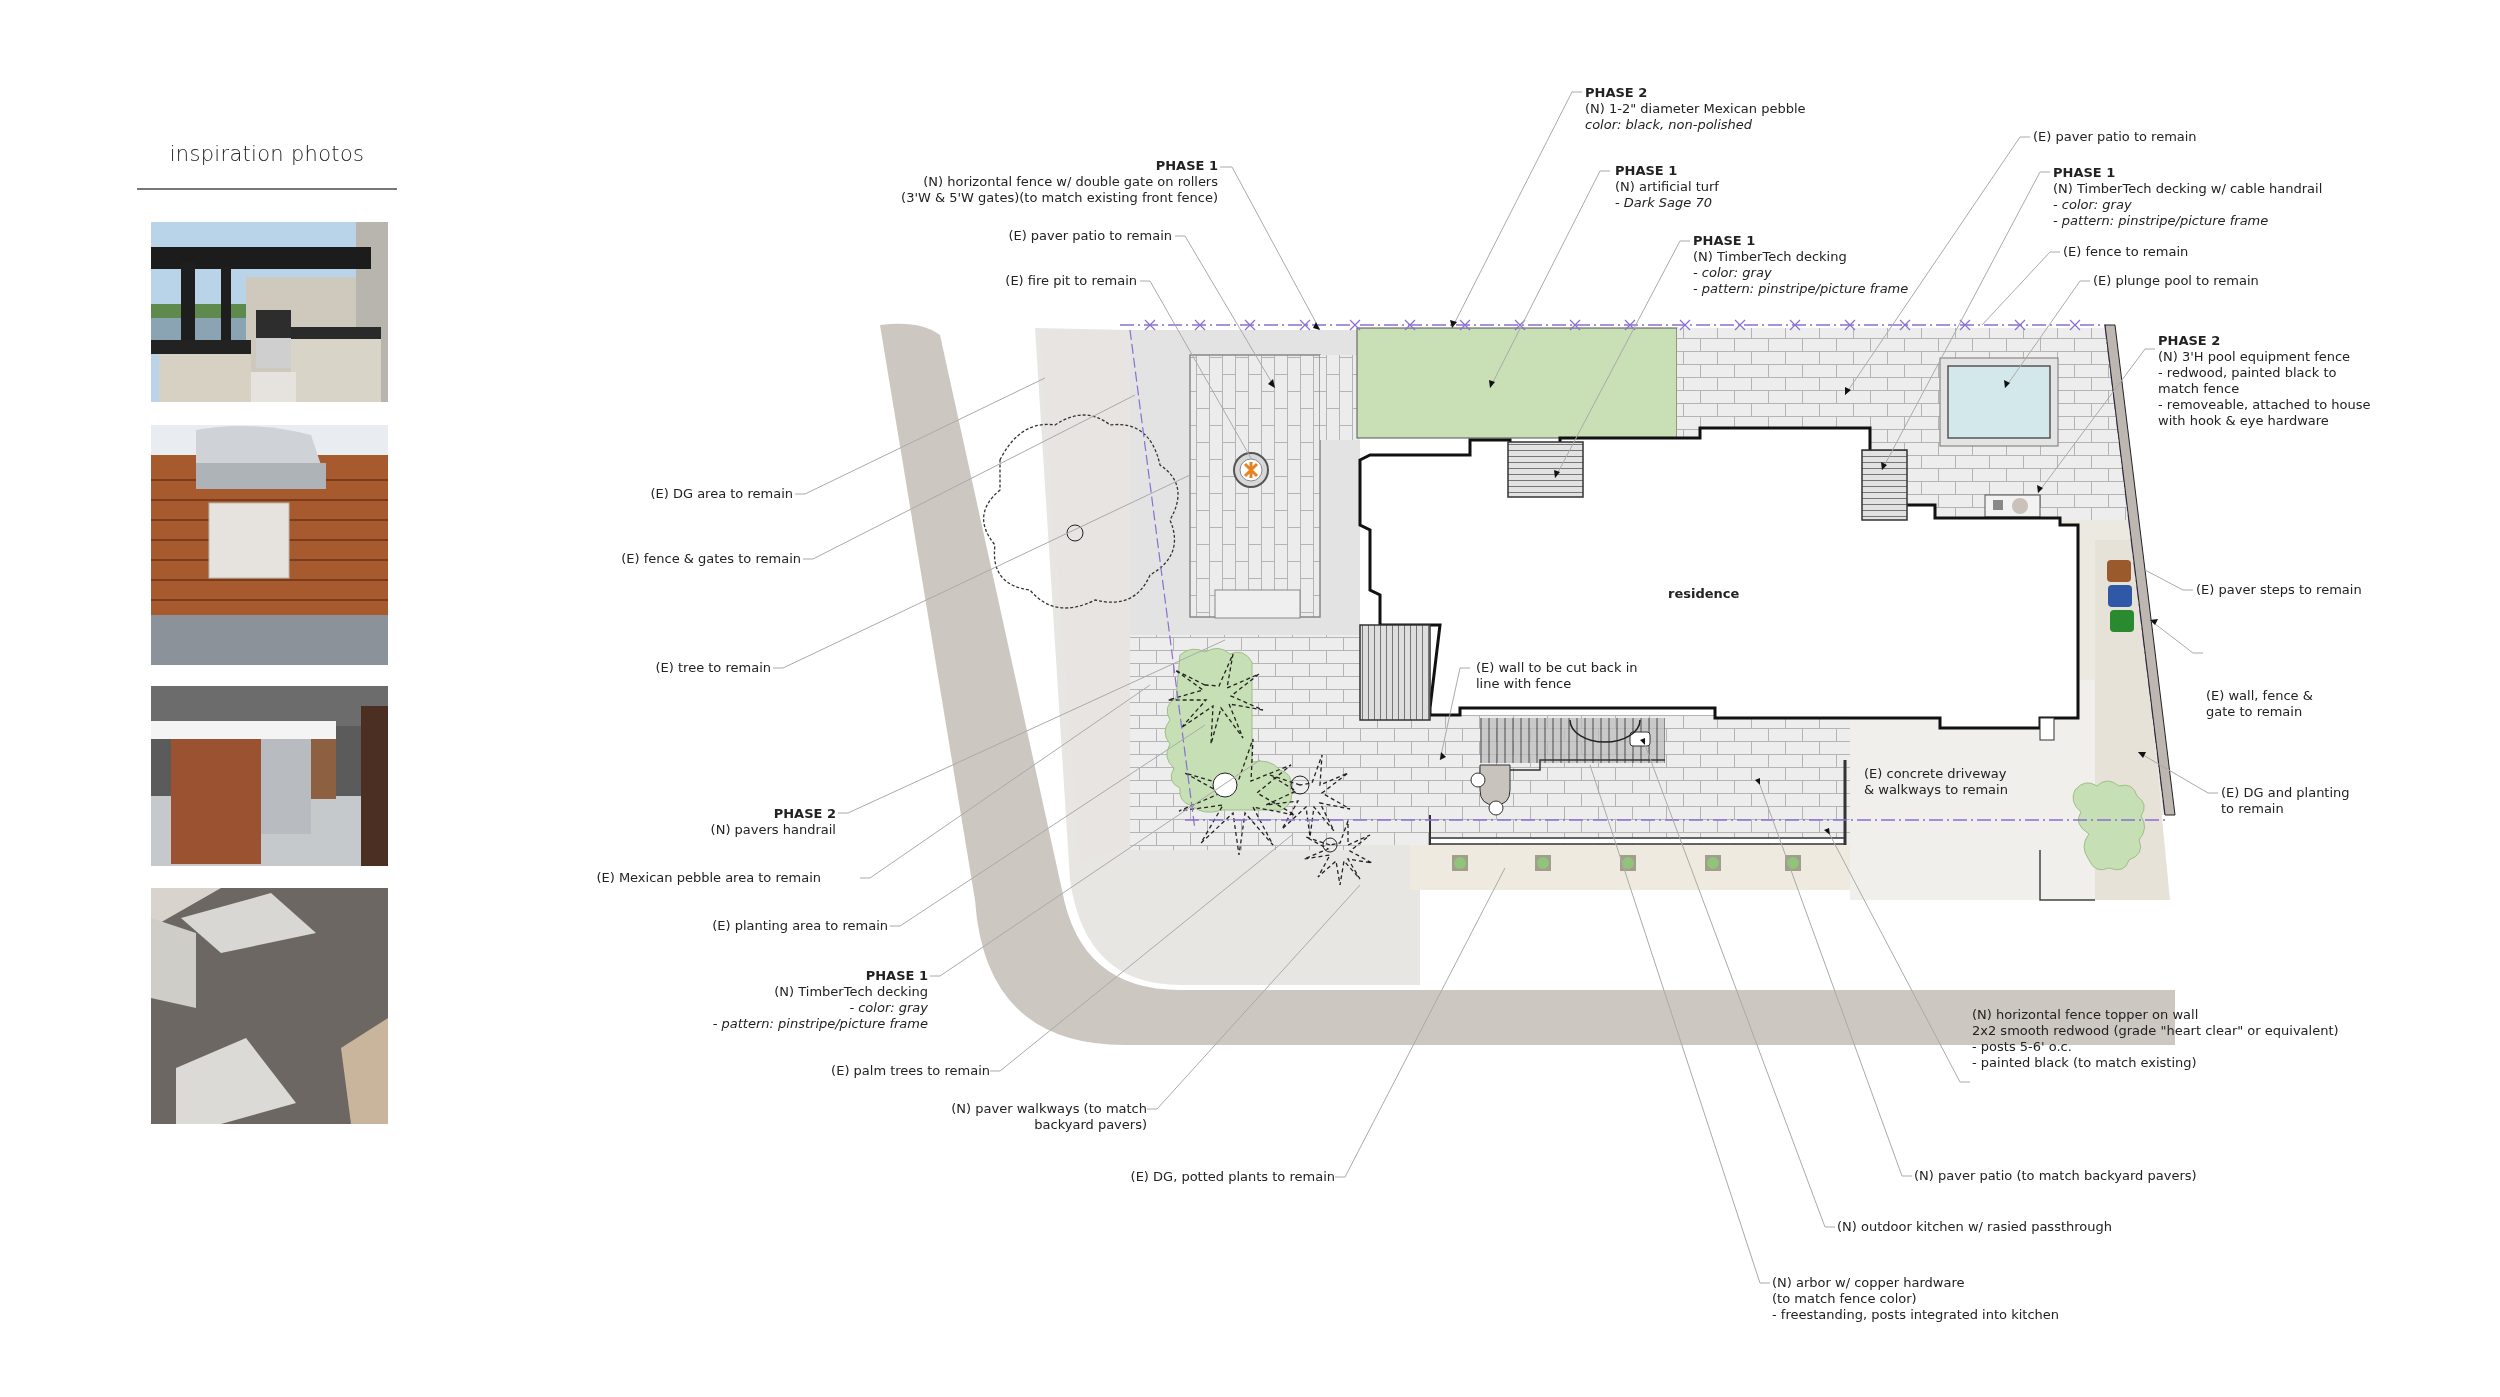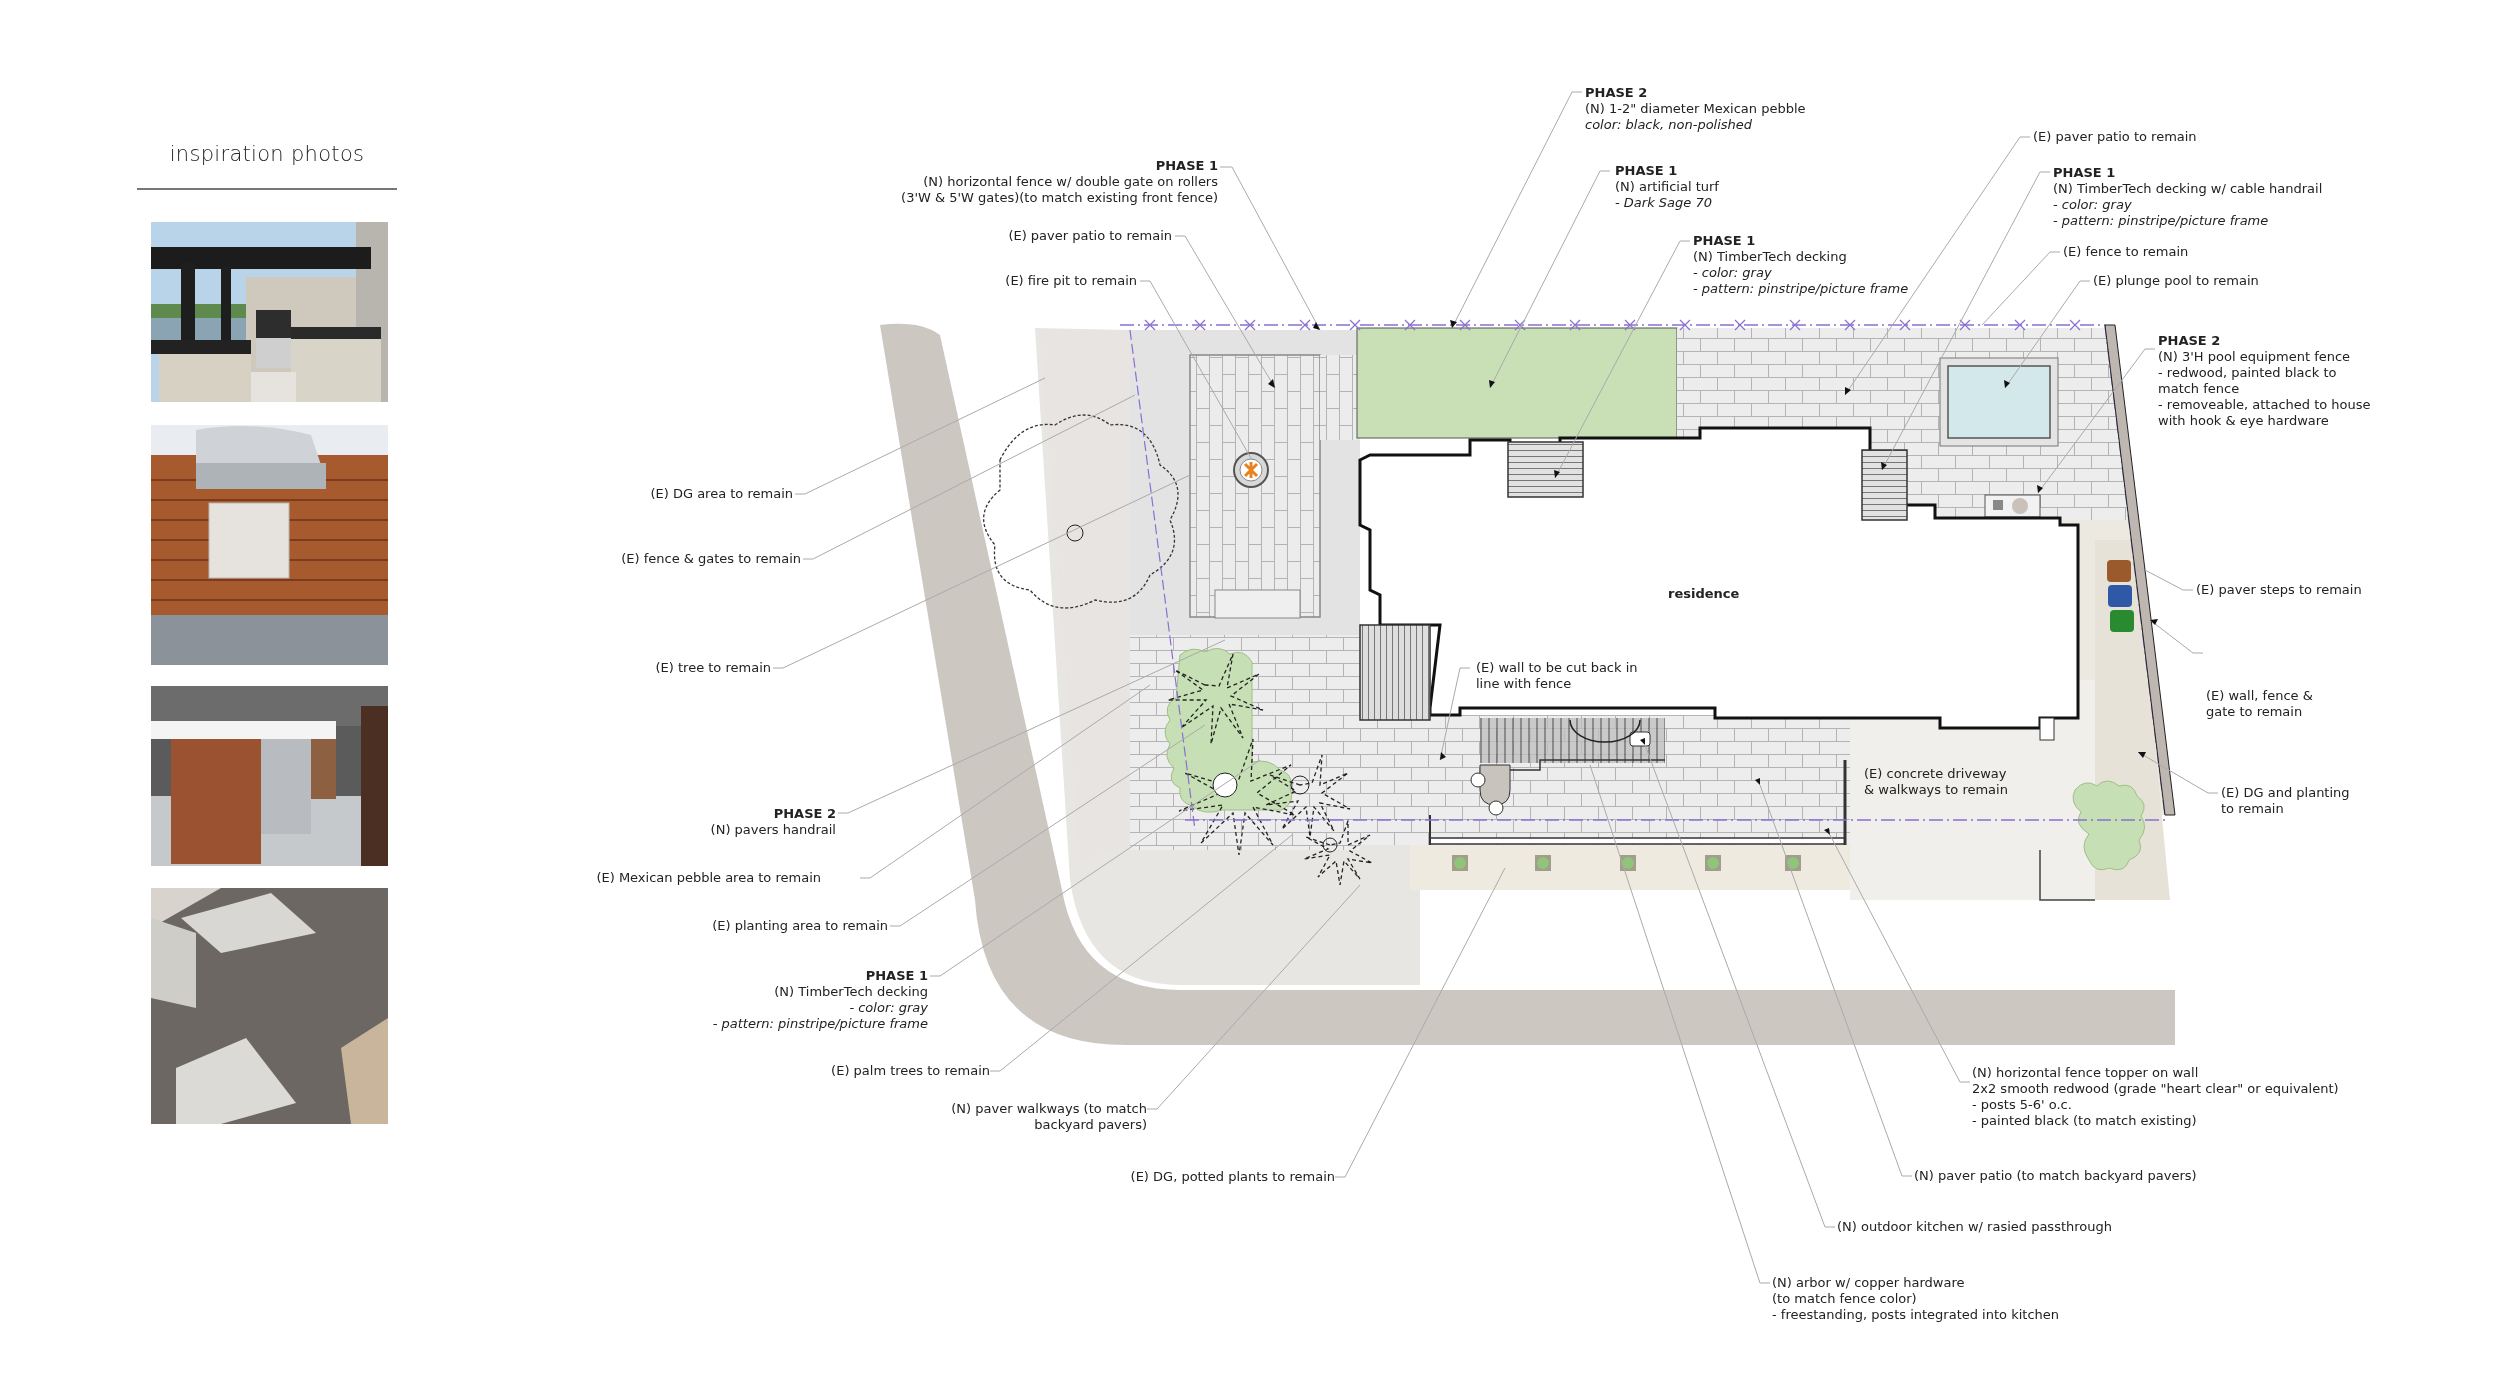--- a/index.html
+++ b/index.html
@@ -402,21 +402,21 @@
 <div class="note" style="left:1864px;top:766px;">
   <span class="ln">(E) concrete driveway</span>
   <span class="ln">&amp; walkways to remain</span>
 </div>
 
 <div class="note" style="left:2221px;top:785px;">
   <span class="ln">(E) DG and planting</span>
   <span class="ln">to remain</span>
 </div>
 
-<div class="note" style="left:1972px;top:1065px;">
+<div class="note" style="left:1972px;top:1007px;">
   <span class="ln">(N) horizontal fence topper on wall</span>
   <span class="ln">2x2 smooth redwood (grade "heart clear" or equivalent)</span>
   <span class="ln">- posts 5-6' o.c.</span>
   <span class="ln">- painted black (to match existing)</span>
 </div>
 
 <div class="note" style="left:1914px;top:1168px;">
   <span class="ln">(N) paver patio (to match backyard pavers)</span>
 </div>
 

